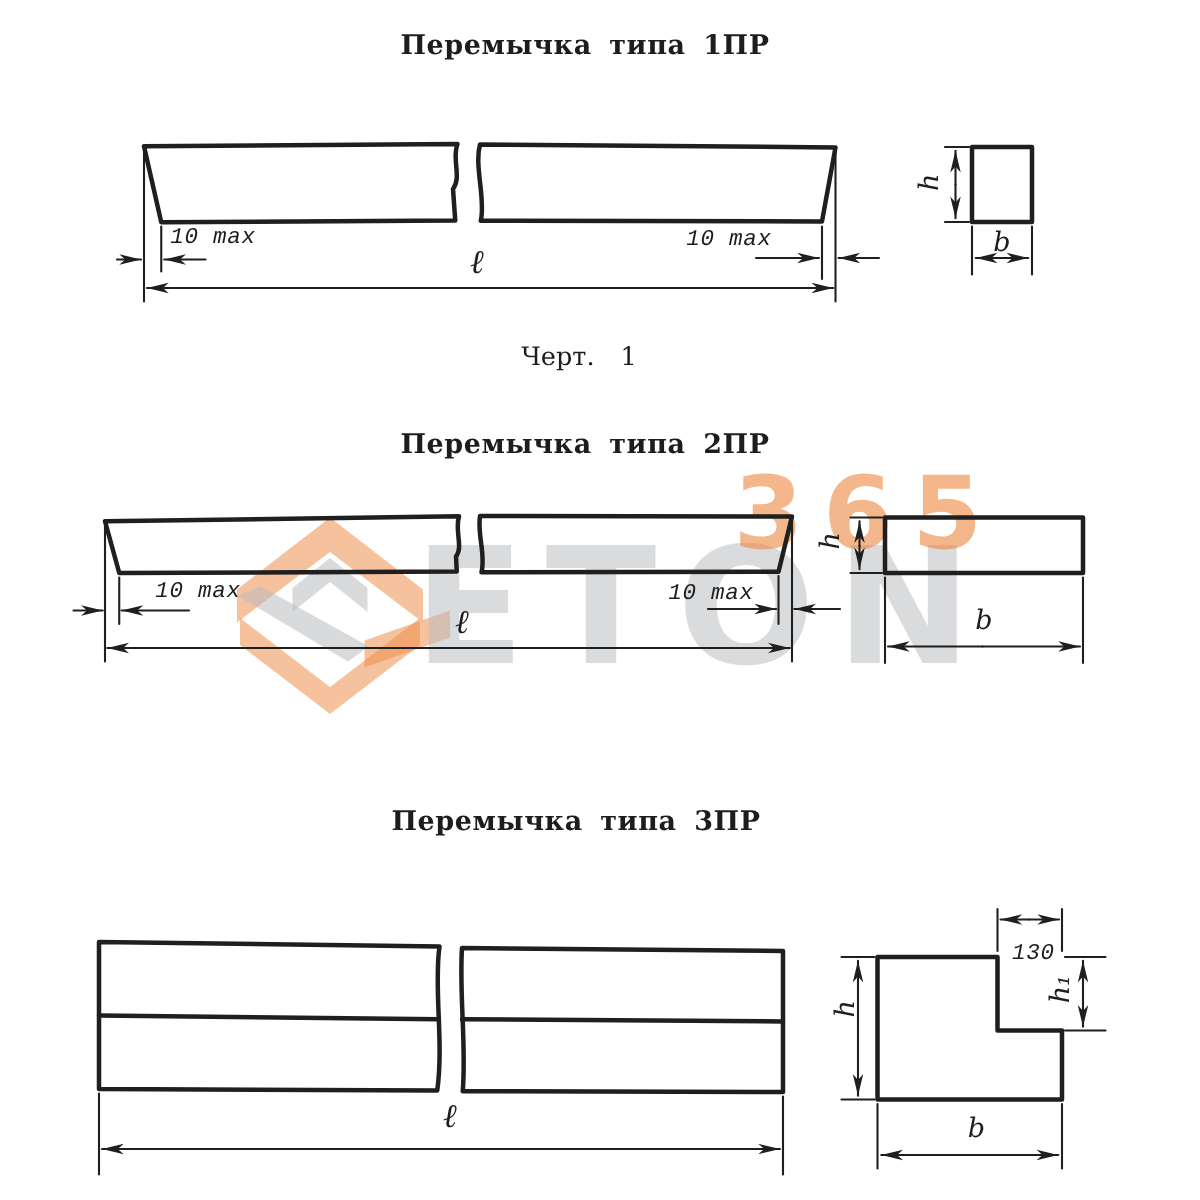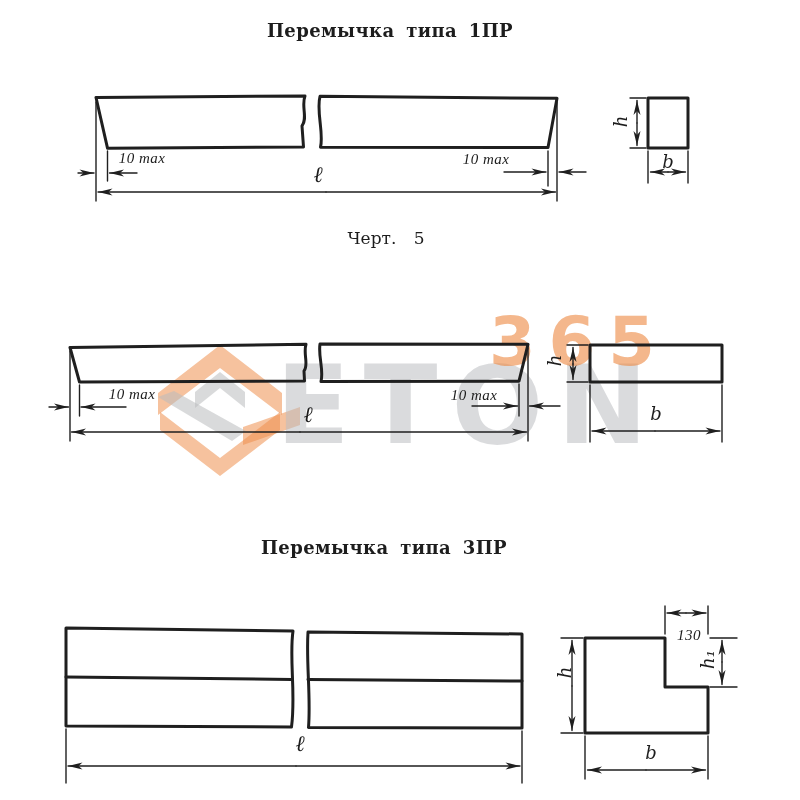--- a/index.html
+++ b/index.html
@@ -10,21 +10,21 @@
   .wm-text{position:absolute;left:276px;top:352px;font-family:"DejaVu Sans",sans-serif;
            font-weight:bold;font-size:108px;line-height:1;letter-spacing:14px;
            color:rgba(187,190,193,0.55);}
   .wm-num{position:absolute;left:489px;top:309px;font-family:"DejaVu Sans",sans-serif;
           font-weight:bold;font-size:67px;line-height:1;letter-spacing:13px;
           color:rgba(238,138,69,0.62);}
   
   .lbl{position:absolute;text-align:center;white-space:nowrap;z-index:5;}
   .title{font-weight:bold;font-size:18px;letter-spacing:0.4px;word-spacing:5px;text-align:center;}
   .caption{font-size:17px;word-spacing:12px;}
-  .dim{font-family:Liberation Serif, serif;font-style:italic;font-size:15px;letter-spacing:0.5px;}
+  .dim{font-family:Liberation Mono, monospace;font-style:italic;font-size:15px;letter-spacing:0.5px;}
   .ltr{font-style:italic;font-size:18px;}
   .ell{font-style:italic;font-size:22px;}
   .rot{transform:rotate(-90deg);transform-origin:50% 50%;}
   svg{display:block;}
   .ink{stroke:#1f1f1f;fill:none;stroke-linecap:round;stroke-linejoin:round;}
   .thick{stroke-width:3;}
   .thin{stroke-width:1.4;}
 </style>
 </head>
 <body>
@@ -142,22 +142,23 @@
       </g>
     </g>
   </svg>
 
   <div class="lbl title" style="left:210px;top:20px;width:360px;">Перемычка типа 1ПР</div>
   <div class="lbl dim" style="left:106px;top:150px;width:72px;">10 max</div>
   <div class="lbl dim" style="left:448px;top:151px;width:76px;">10 max</div>
   <div class="lbl ell" style="left:305px;top:162px;width:26px;">ℓ</div>
   <div class="lbl ltr rot" style="left:605px;top:111px;width:30px;">h</div>
   <div class="lbl ltr" style="left:655px;top:151px;width:26px;">b</div>
-  <div class="lbl caption" style="left:286px;top:228px;width:200px;">Черт. 5</div>
+  <div class="lbl caption" style="left:286px;top:228px;width:200px;">Черт. 1</div>
 
+  <div class="lbl title" style="left:210px;top:286px;width:360px;">Перемычка типа 2ПР</div>
   <div class="lbl dim" style="left:94px;top:386px;width:76px;">10 max</div>
   <div class="lbl dim" style="left:436px;top:387px;width:76px;">10 max</div>
   <div class="lbl ell" style="left:295px;top:402px;width:26px;">ℓ</div>
   <div class="lbl ltr rot" style="left:539px;top:350px;width:30px;">h</div>
   <div class="lbl ltr" style="left:643px;top:403px;width:26px;">b</div>
 
   <div class="lbl title" style="left:204px;top:537px;width:360px;">Перемычка типа 3ПР</div>
   <div class="lbl ell" style="left:287px;top:731px;width:26px;">ℓ</div>
   <div class="lbl dim" style="left:666px;top:583px;width:46px;margin-top:44px;">130</div>
   <div class="lbl ltr rot" style="left:691px;top:649px;width:32px;">h₁</div>

